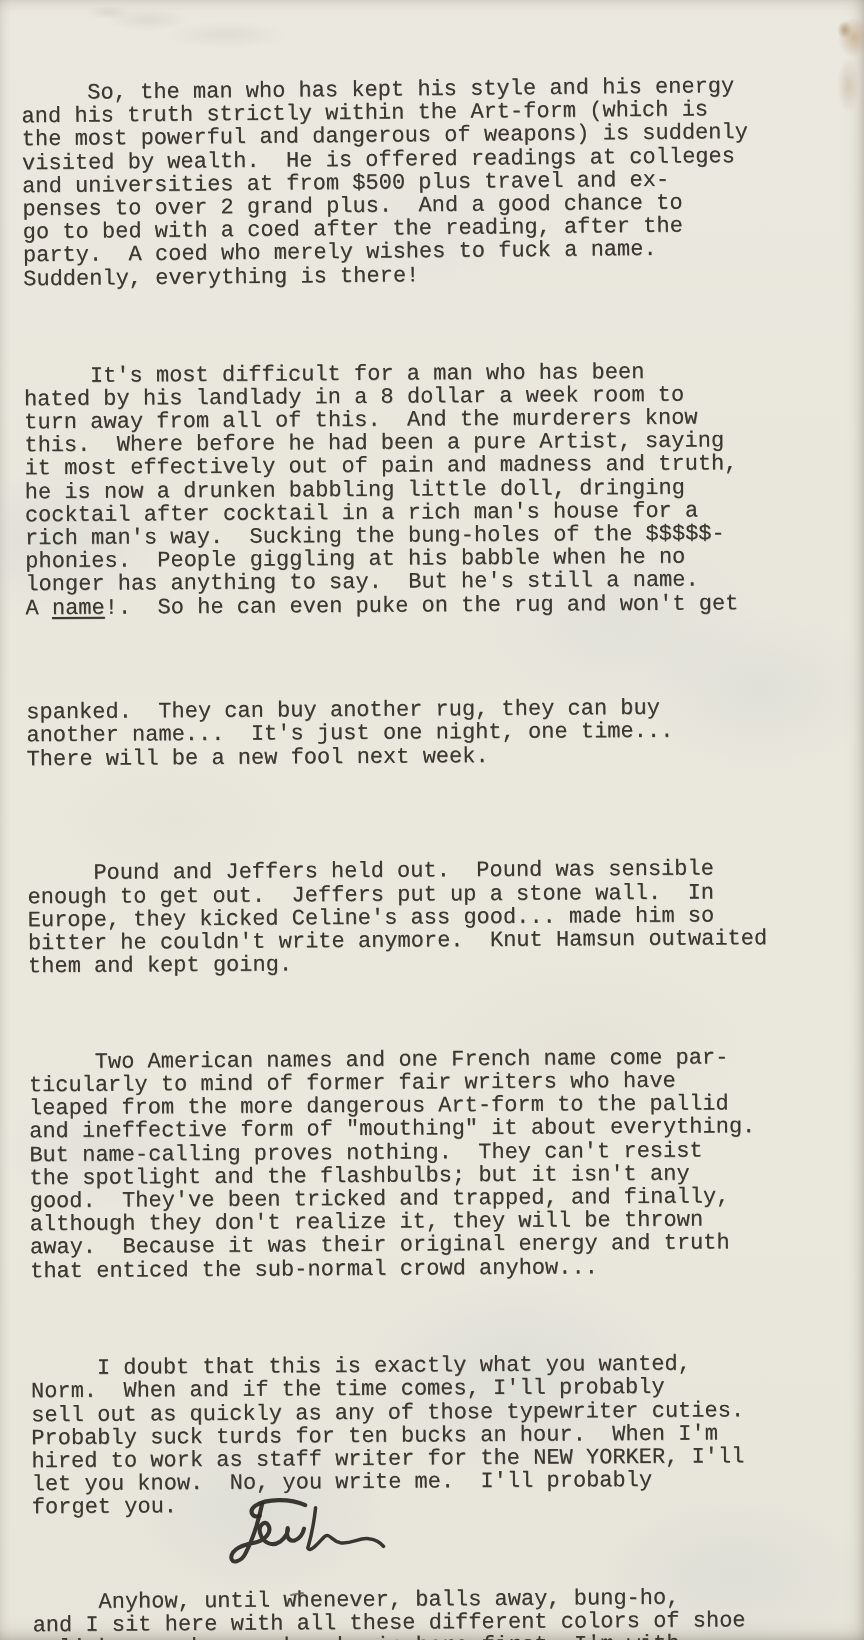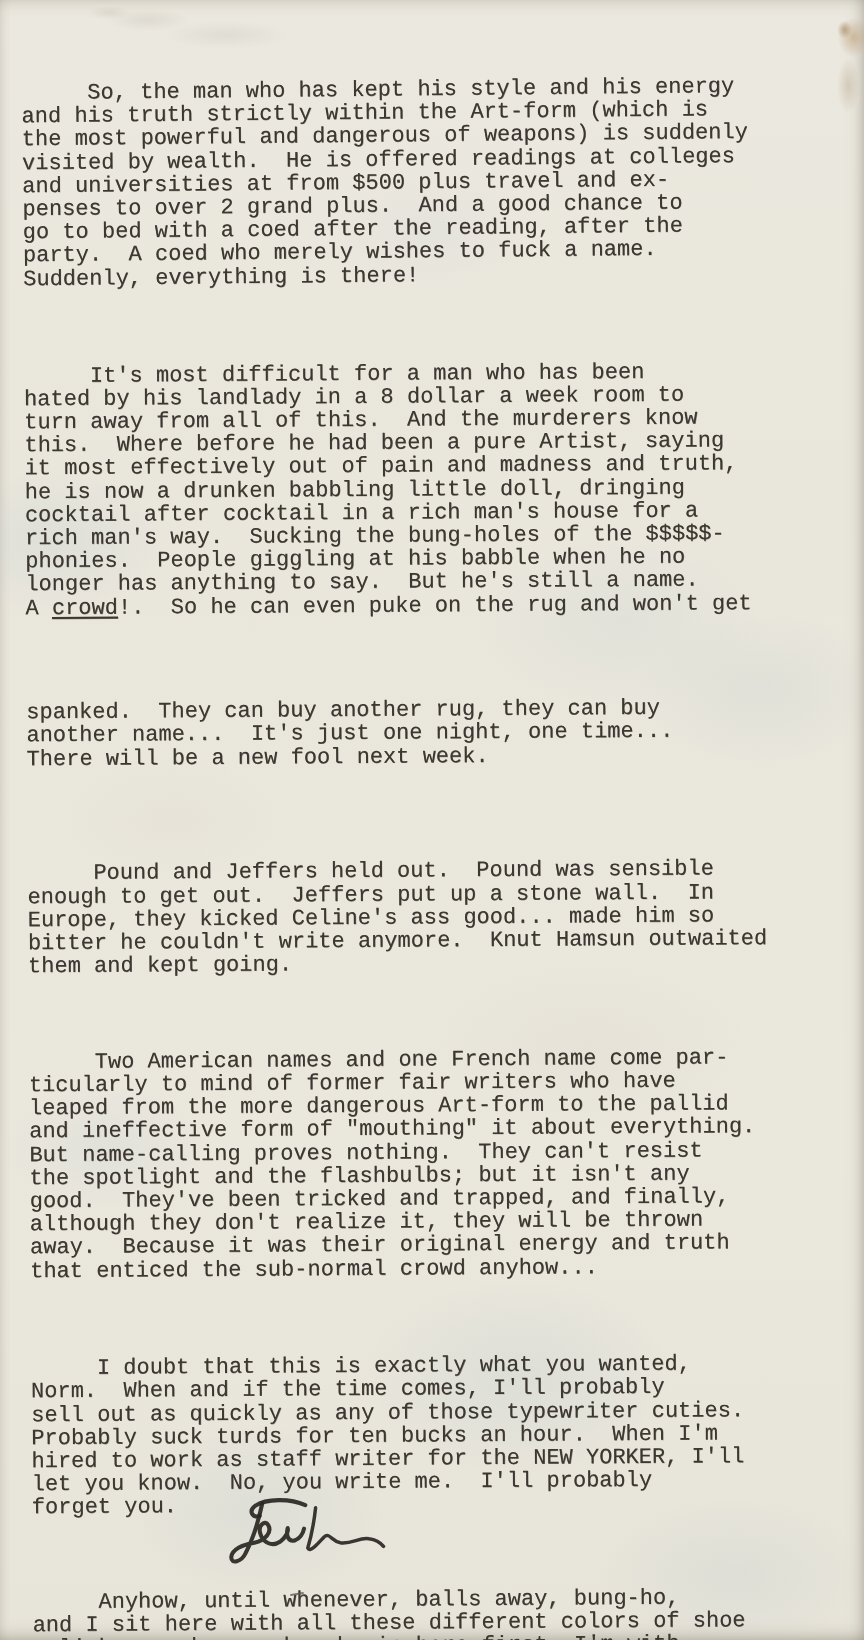--- a/index.html
+++ b/index.html
@@ -134,21 +134,21 @@
     <p class="para p2">     It's most difficult for a man who has been
 hated by his landlady in a 8 dollar a week room to
 turn away from all of this.  And the murderers know
 this.  Where before he had been a pure Artist, saying
 it most effectively out of pain and madness and truth,
 he is now a drunken babbling little doll, dringing
 cocktail after cocktail in a rich man's house for a
 rich man's way.  Sucking the bung-holes of the $$$$$-
 phonies.  People giggling at his babble when he no
 longer has anything to say.  But he's still a name.
-A <span class="u">crowd</span>!.  So he can even puke on the rug and won't get</p>
+A <span class="u">name</span>!.  So he can even puke on the rug and won't get</p>
     <p class="para p3">spanked.  They can buy another rug, they can buy
 another name...  It's just one night, one time...
 There will be a new fool next week.</p>
     <p class="para p4">     Pound and Jeffers held out.  Pound was sensible
 enough to get out.  Jeffers put up a stone wall.  In
 Europe, they kicked Celine's ass good... made him so
 bitter he couldn't write anymore.  Knut Hamsun outwaited
 them and kept going.</p>
     <p class="para p5">     Two American names and one French name come par-
 ticularly to mind of former fair writers who have

